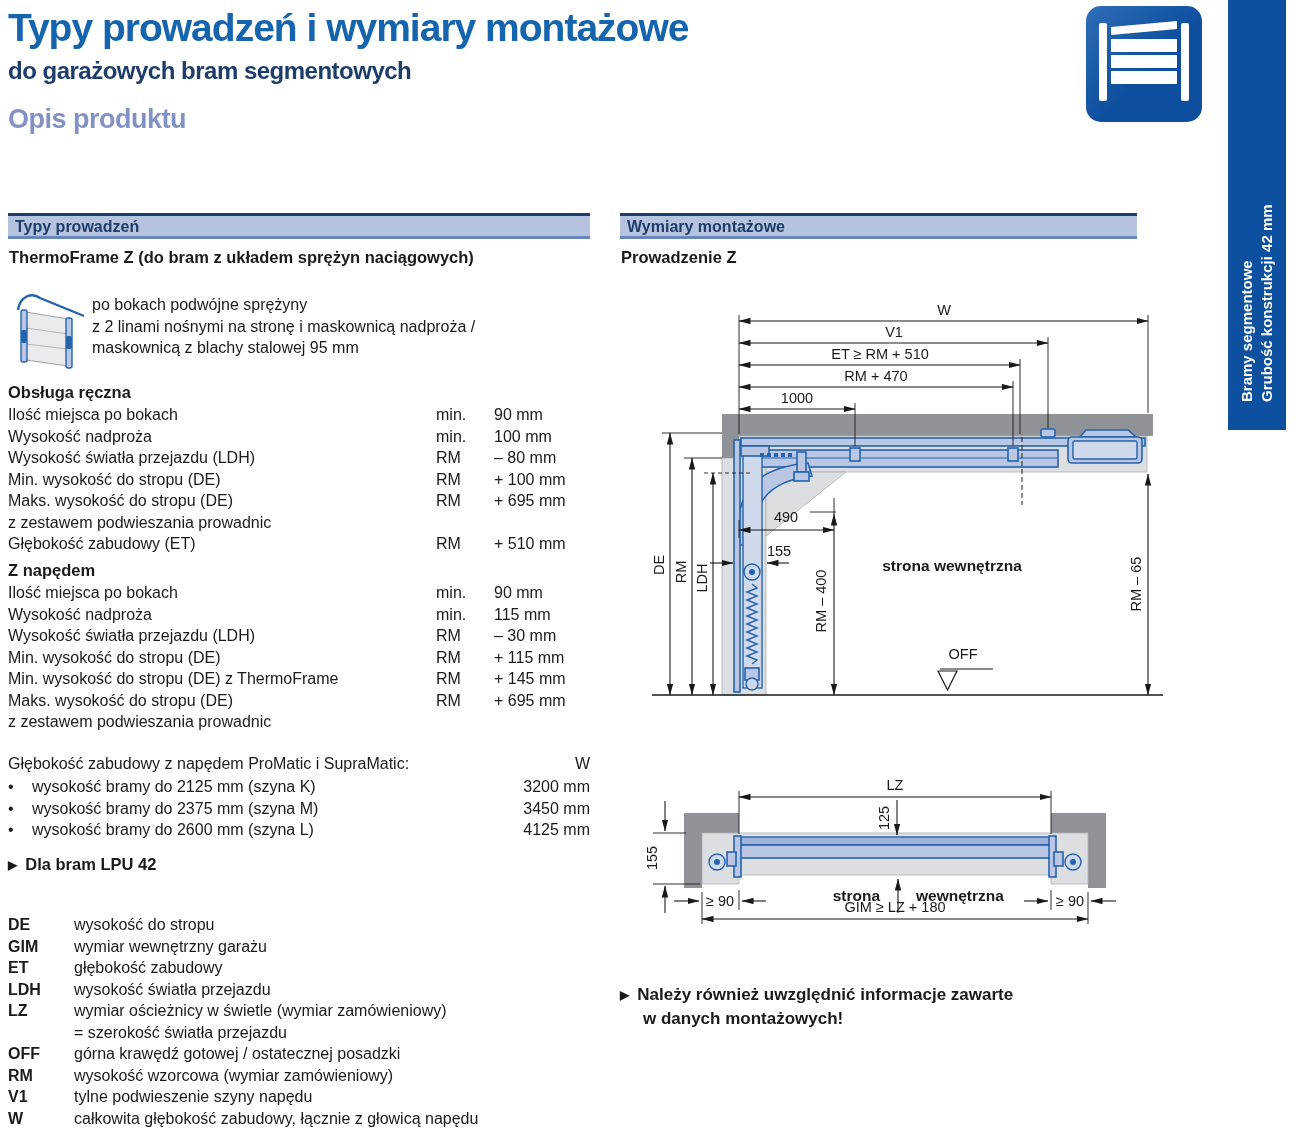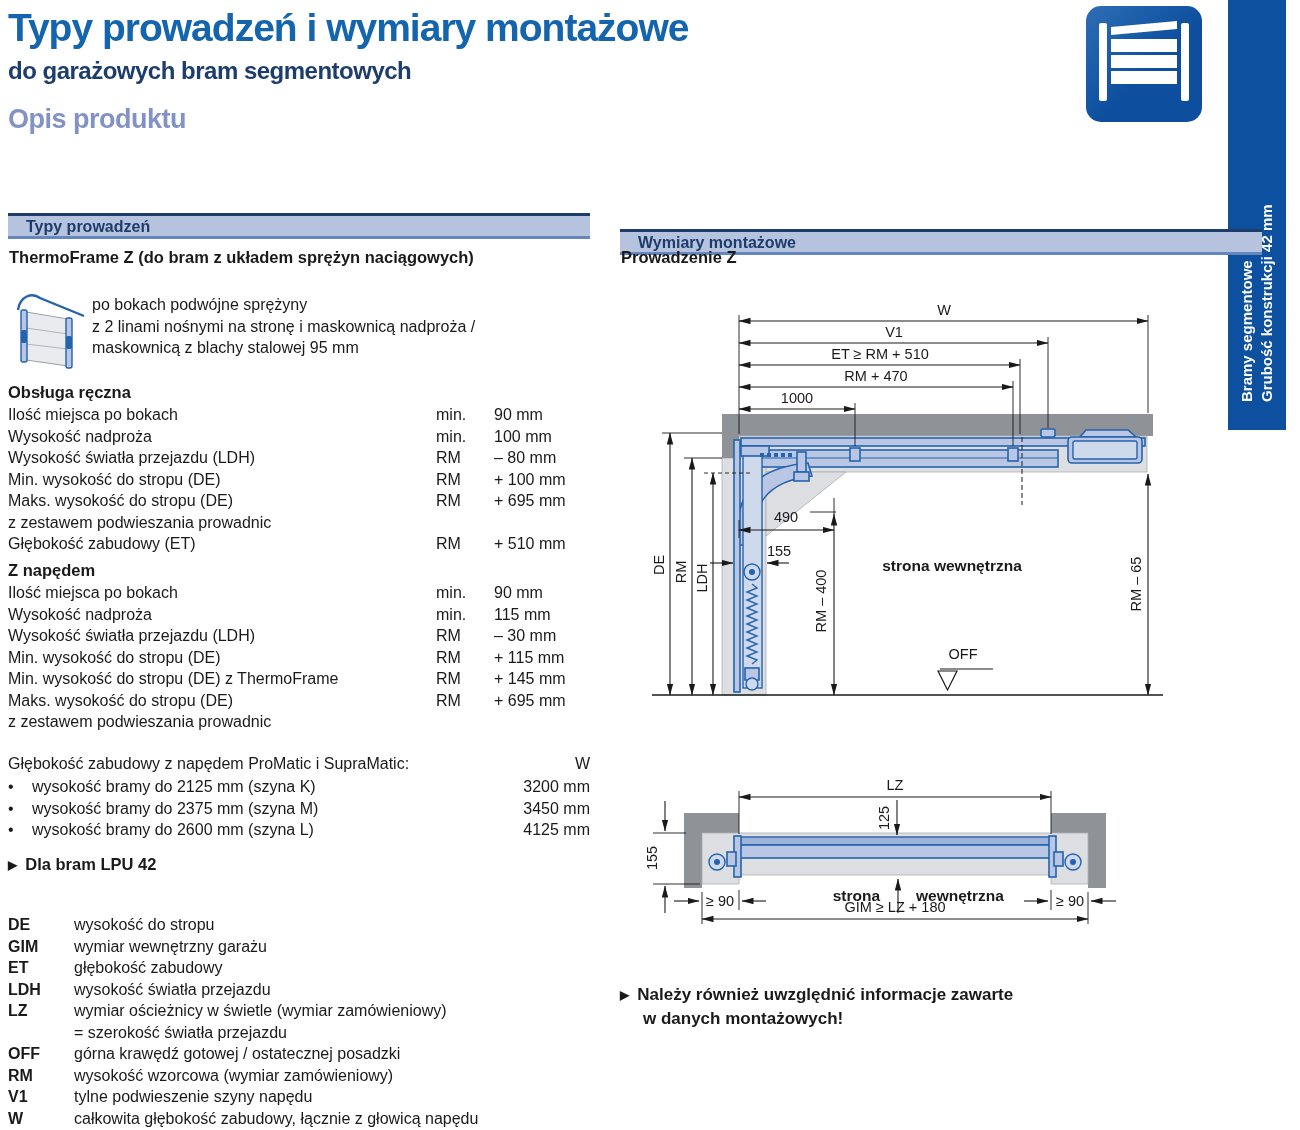--- a/index.html
+++ b/index.html
@@ -11,23 +11,23 @@
   .subtitle{ left:8px; top:57px; font-size:24px; font-weight:bold; color:#1d3d6d; letter-spacing:-0.5px; }
   .opis    { left:8px; top:104px;font-size:27px; font-weight:bold; color:#8292c5; letter-spacing:-0.5px; }
 
   .doricon { left:1085px; top:5px; width:118px; height:118px; }
 
   .sidebar { left:1228px; top:0; width:58px; height:430px; background:#0d50a0; }
   .sidebar-text { left:1237px; top:402px; transform:rotate(-90deg); transform-origin:0 0;
                   width:400px; color:#fff; font-size:15px; font-weight:bold; line-height:20px; white-space:nowrap; }
 
   .secbar { height:26px; background:#b6c3de; border-top:3px solid #1d3d6d; border-bottom:3px solid #6687bd;
-            font-weight:bold; font-size:16px; color:#1d3c6b; padding:2px 0 0 18px; }
+            font-weight:bold; font-size:16px; color:#1d3c6b; padding:2px 0 0 7px; }
   .secbar-left  { left:8px;   top:213px; width:582px; }
-  .secbar-right { left:620px; top:229px; width:642px; }
+  .secbar-right { left:620px; top:213px; width:517px; }
   .subhead { font-size:16.5px; font-weight:bold; color:#1a1a1a; }
   .subhead-left  { left:9px;   top:248px; }
   .subhead-right { left:621px; top:248px; }
 
   .intro-icon { left:8px; top:288px; }
   .intro { left:92px; top:294px; width:500px; font-size:16px; line-height:21.5px; }
 
   .blocktitle { font-size:16.5px; font-weight:bold; }
   .tbl { width:582px; font-size:16px; line-height:21.5px; }
   .trow { display:grid; grid-template-columns:1fr 58px 96px; }

